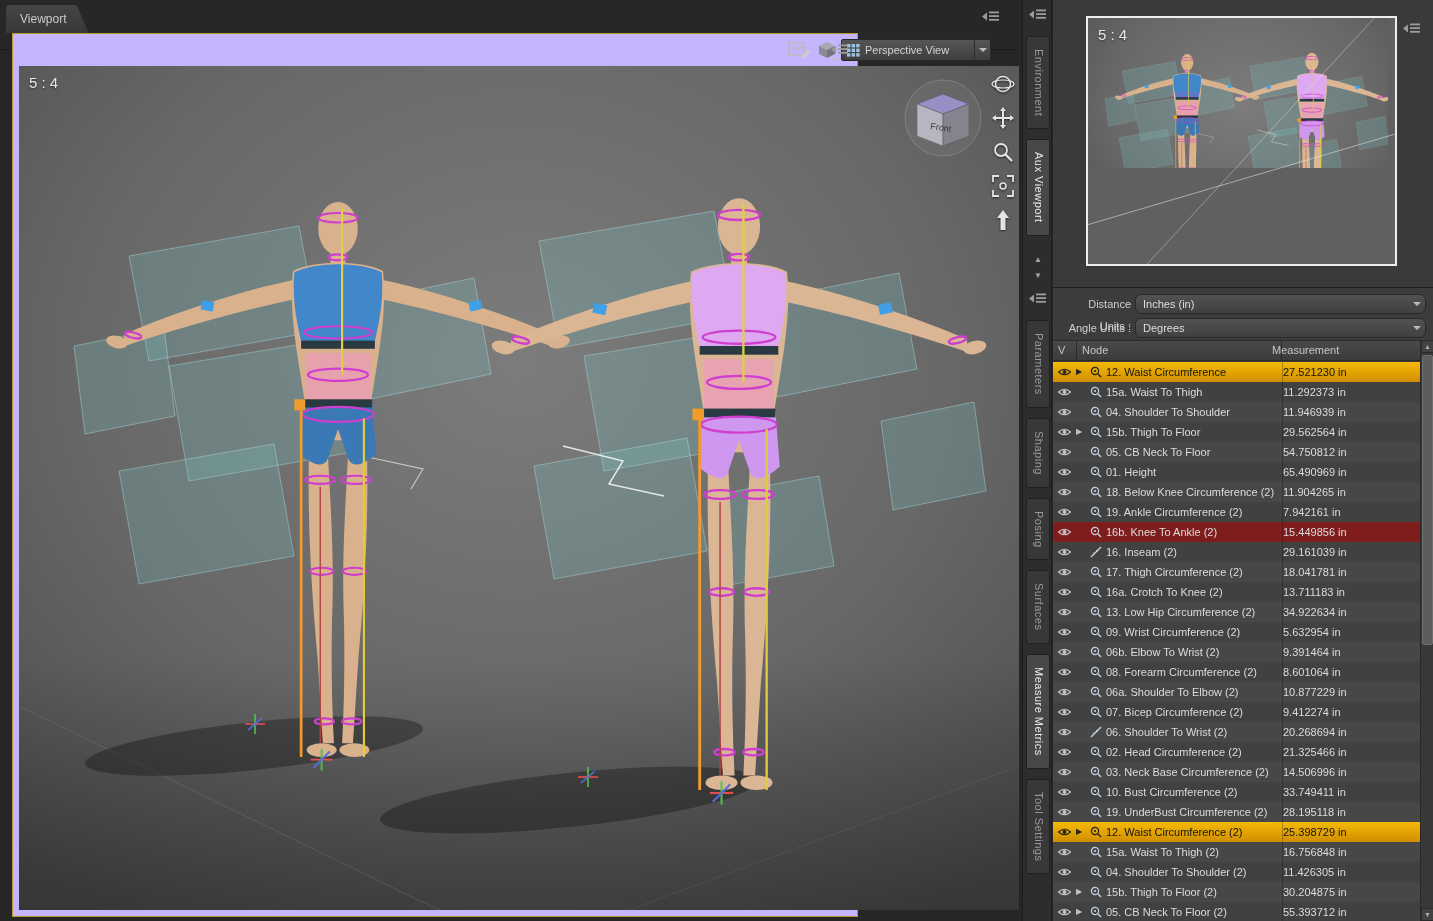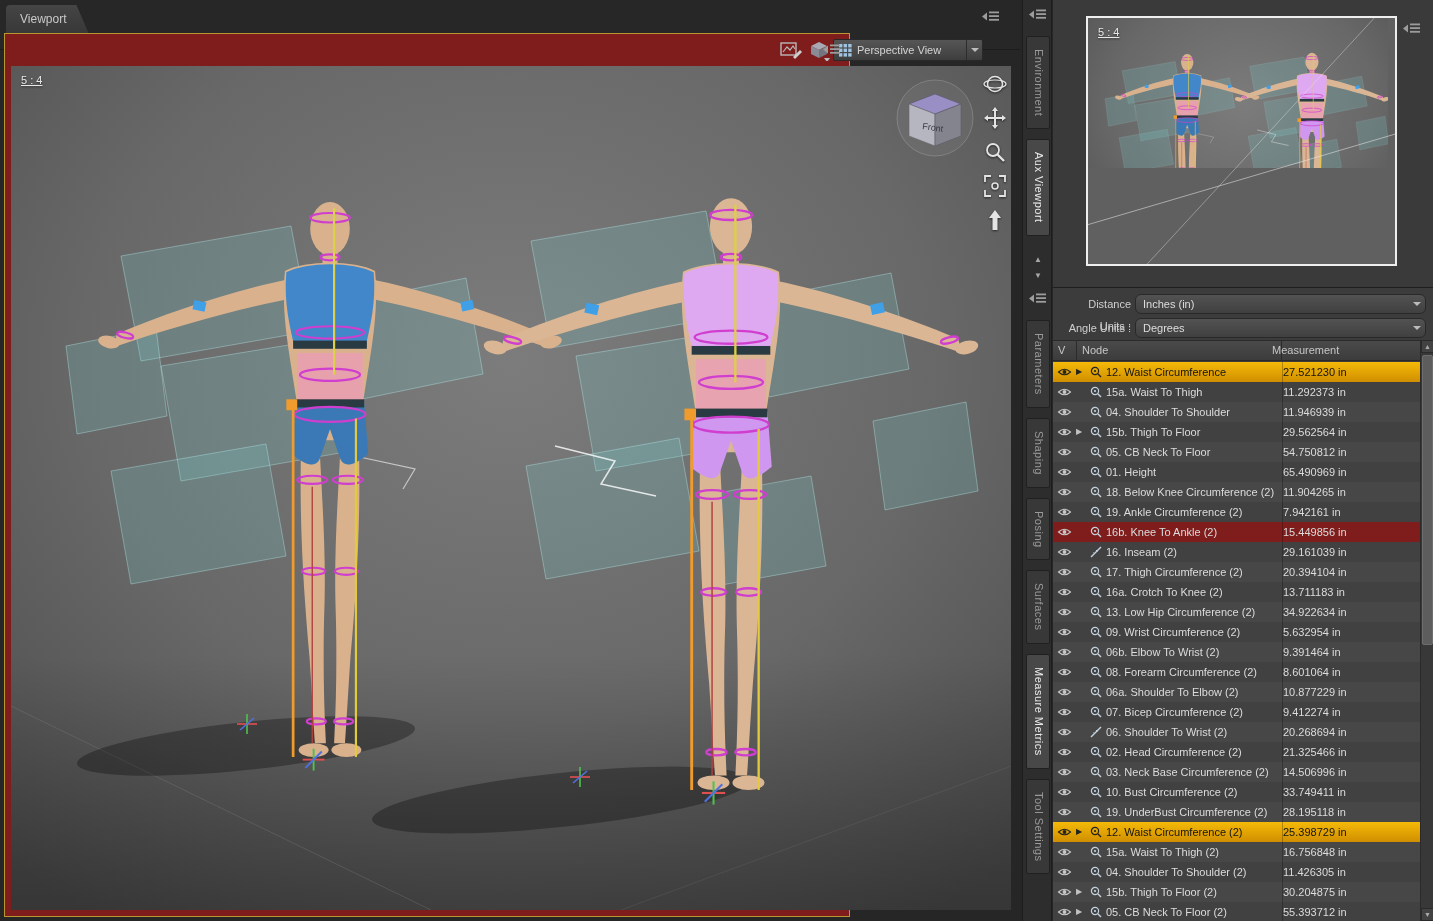--- a/index.html
+++ b/index.html
@@ -6,34 +6,34 @@
   html,body { width:1433px; height:921px; overflow:hidden; background:#262626;
               font-family:"Liberation Sans", sans-serif; }
 
   
   #topbar { position:absolute; left:0; top:0; width:1020px; height:50px; background:#272727; border-bottom:1px solid #1c1c1c; }
   #viewport-tab { position:absolute; left:6px; top:5px; height:28px; padding:0 22px 0 14px;
       background:linear-gradient(#454545,#383838); color:#c9c9c9; font-size:12px; line-height:28px;
       clip-path:polygon(0 0, calc(100% - 12px) 0, 100% 100%, 0 100%); border-radius:4px 0 0 0; }
   .pane-menu { width:18px; height:13px; cursor:pointer; }
 
-  #viewport-pane { position:absolute; left:4px; top:33px; width:846px; height:884px;
-      border:1px solid #b9972e; background:#7f1d1d; }
+  #viewport-pane { position:absolute; left:12px; top:33px; width:846px; height:884px;
+      border:1px solid #b9972e; background:#c4b5fd; }
   #vp-toolbar { position:absolute; left:0; top:0; right:0; height:32px; }
   #camera-dropdown { position:absolute; left:828px; top:5px; width:150px; height:22px;
       background:linear-gradient(#565656,#3e3e3e); border:1px solid #292929; border-radius:2px;
       color:#d4d4d4; font-size:11px; line-height:20px; display:flex; align-items:center; cursor:pointer; }
   #camera-dropdown .gridicon { margin:0 5px 0 5px; }
   #camera-dropdown .ddlabel { flex:1; }
   #camera-dropdown .ddarrow { width:16px; height:100%; border-left:1px solid #2d2d2d; position:relative; }
   .tri-down { position:absolute; left:4px; top:8px; width:0; height:0; border:4px solid transparent; border-top-color:#bcbcbc; }
 
   #render { position:absolute; left:6px; top:32px; width:1000px; height:844px; overflow:hidden; background:#5a5a5a; }
   #render svg.scene, #aux-render svg.scene { position:absolute; left:0; top:0; width:100%; height:100%; }
-  .aspect-label { position:absolute; left:10px; top:8px; color:#e8e8e8; font-size:11px; z-index:5; text-shadow:0 1px 2px rgba(0,0,0,.5);text-decoration:underline; }
+  .aspect-label { position:absolute; left:10px; top:8px; color:#e8e8e8; font-size:15px; z-index:5; text-shadow:0 1px 2px rgba(0,0,0,.5); }
 
   #view-cube { position:absolute; left:878px; top:10px; width:92px; height:84px; z-index:5; cursor:pointer; }
   #vp-tools { position:absolute; right:2px; top:6px; width:26px; z-index:6; }
   .vp-tool { width:24px; height:24px; margin-bottom:6px; color:#e4e4e4; cursor:pointer;
              filter:drop-shadow(0 1px 1px rgba(0,0,0,.6)); }
 
   
   #tabstrip { position:absolute; left:1022px; top:0; width:30px; height:921px; background:#2d2d2d;
               border-left:1px solid #1d1d1d; border-right:1px solid #1d1d1d; }
   .vtab-group { position:absolute; left:3px; width:24px; }
@@ -486,21 +486,21 @@
         <span class="eye"><svg width="15" height="10" viewBox="0 0 15 10">
             <path d="M1.5 5 Q7.5 -0.5 13.5 5 Q7.5 10.5 1.5 5 Z" fill="none" stroke="currentColor" stroke-width="1.1"></path>
             <circle cx="7.5" cy="5" r="1.9" fill="currentColor"></circle>
           </svg></span>
         <span class="ticon"><svg width="12" height="12" viewBox="0 0 12 12">
             <circle cx="5" cy="5" r="3.6" fill="none" stroke="currentColor" stroke-width="1.2"></circle>
             <circle cx="5" cy="5" r="1.1" fill="currentColor"></circle>
             <line x1="7.8" y1="7.8" x2="11" y2="11" stroke="currentColor" stroke-width="1.4"></line>
           </svg></span>
         <span class="nlab">17. Thigh Circumference (2)</span>
-        <span class="mval">20.394104 in</span>
+        <span class="mval">18.041781 in</span>
       </div>
       <div class="trow">
         <span class="eye"><svg width="15" height="10" viewBox="0 0 15 10">
             <path d="M1.5 5 Q7.5 -0.5 13.5 5 Q7.5 10.5 1.5 5 Z" fill="none" stroke="currentColor" stroke-width="1.1"></path>
             <circle cx="7.5" cy="5" r="1.9" fill="currentColor"></circle>
           </svg></span>
         <span class="ticon"><svg width="12" height="12" viewBox="0 0 12 12">
             <circle cx="5" cy="5" r="3.6" fill="none" stroke="currentColor" stroke-width="1.2"></circle>
             <circle cx="5" cy="5" r="1.1" fill="currentColor"></circle>
             <line x1="7.8" y1="7.8" x2="11" y2="11" stroke="currentColor" stroke-width="1.4"></line>

